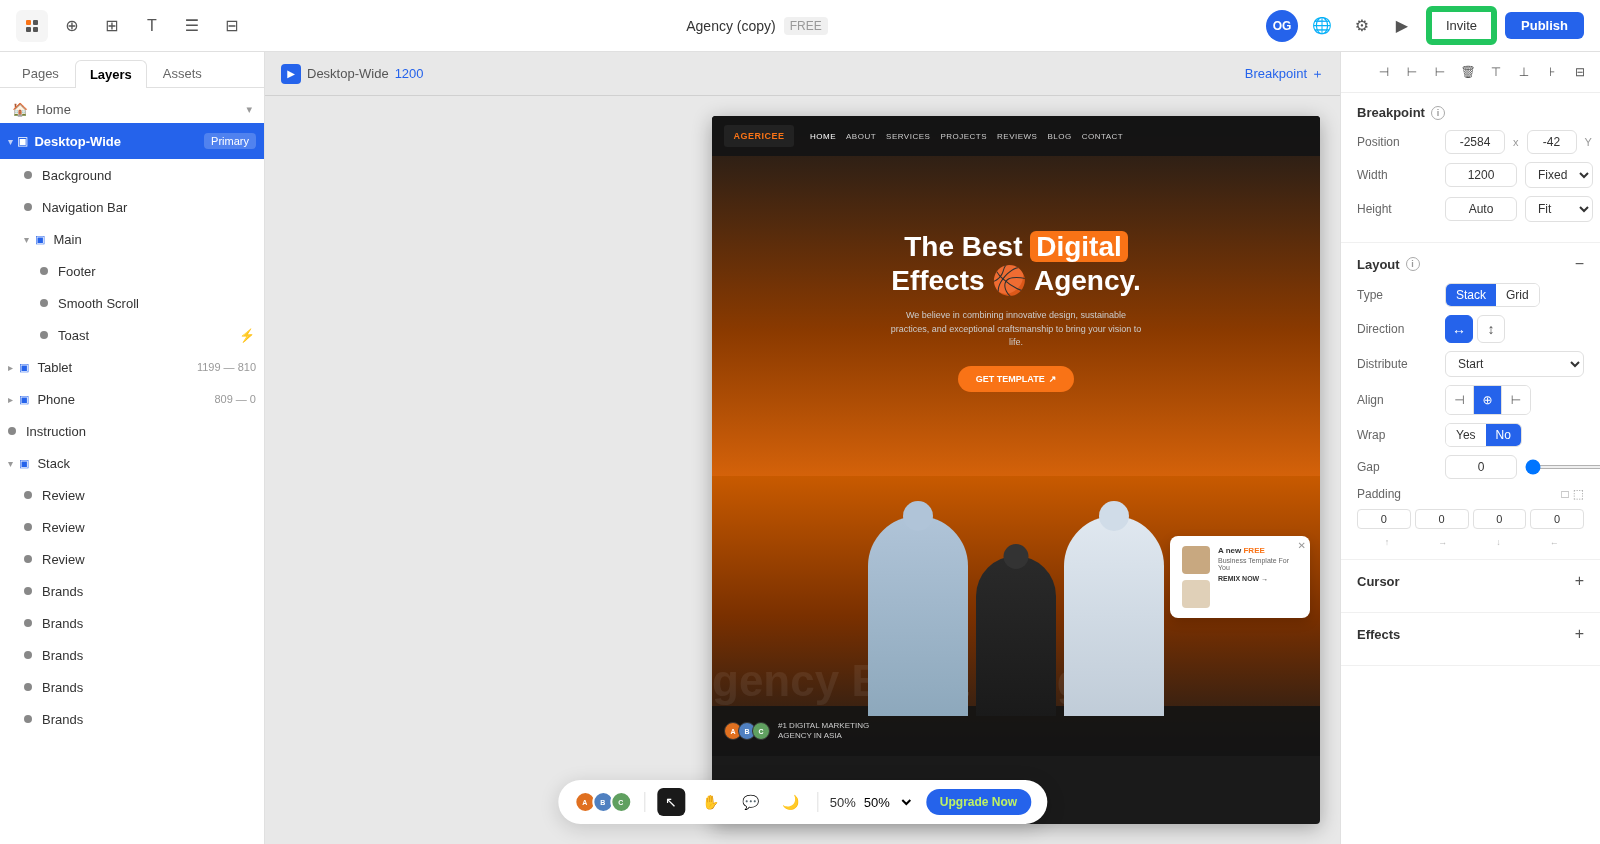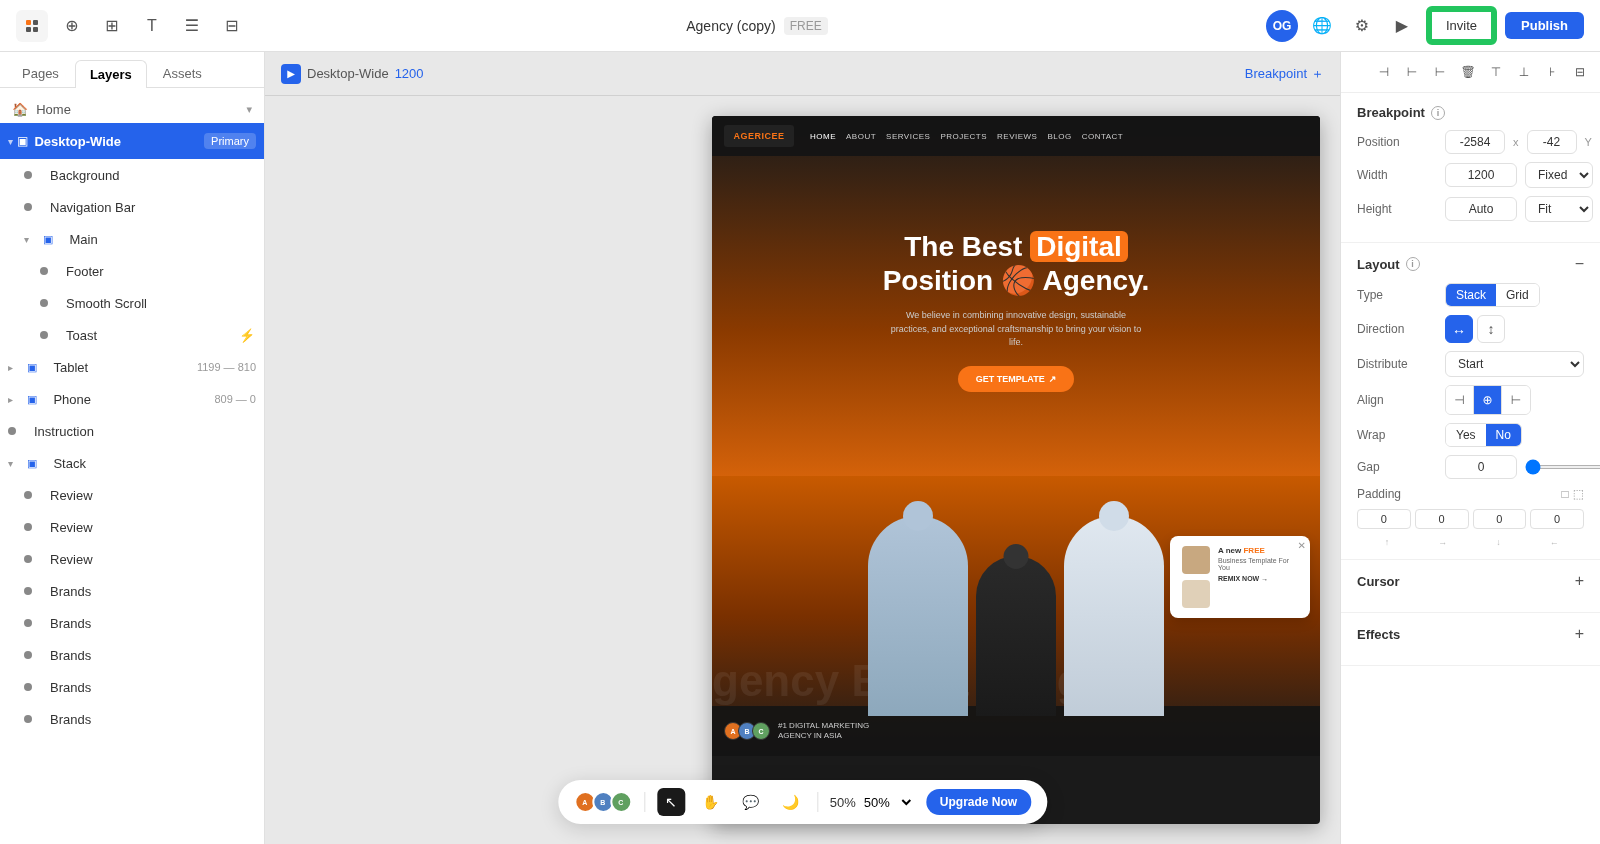--- a/index.html
+++ b/index.html
@@ -24,21 +24,21 @@
 
     
     .main-layout { display: flex; flex: 1; overflow: hidden; }
 
     
     .left-panel { width: 265px; background: #fff; border-right: 1px solid #e0e0e0; display: flex; flex-direction: column; flex-shrink: 0; }
     .left-tabs { display: flex; border-bottom: 1px solid #e0e0e0; padding: 8px 8px 0; gap: 2px; }
     .left-tab { padding: 6px 14px; font-size: 13px; cursor: pointer; border-radius: 6px 6px 0 0; color: #666; border: none; background: transparent; }
     .left-tab.active { background: #fff; color: #000; font-weight: 600; border: 1px solid #e0e0e0; border-bottom: none; margin-bottom: -1px; }
     .left-content { flex: 1; overflow-y: auto; padding: 8px 0; }
-    .layer-item { display: flex; align-items: center; height: 32px; padding: 0 8px; cursor: pointer; font-size: 13px; color: #333; gap: 12px; position: relative; }
+    .layer-item { display: flex; align-items: center; height: 32px; padding: 0 8px; cursor: pointer; font-size: 13px; color: #333; gap: 4px; position: relative; }
     .layer-indent-1 { padding-left: 24px; }
     .layer-indent-2 { padding-left: 40px; }
     .layer-label { flex: 1; font-size: 13px; }
     .layer-count { font-size: 11px; color: #999; margin-left: auto; }
     .home-row { display: flex; align-items: center; padding: 6px 12px; color: #555; font-size: 13px; gap: 8px; cursor: pointer; }
 
     
     .desktop-wide-row {
       display: flex; align-items: center; height: 36px; padding: 0 8px;
       background: #2563eb; color: #fff; cursor: pointer; border-radius: 0;
@@ -106,21 +106,21 @@
     .bottom-toolbar {
       position: absolute; bottom: 20px; left: 50%; transform: translateX(-50%);
       background: #fff; border-radius: 24px; padding: 8px 16px; display: flex; align-items: center; gap: 12px;
       box-shadow: 0 4px 20px rgba(0,0,0,0.15); min-width: 360px;
     }
     .tool-btn { width: 28px; height: 28px; border: none; background: transparent; cursor: pointer; display: flex; align-items: center; justify-content: center; border-radius: 6px; font-size: 14px; color: #555; }
     .tool-btn.active { background: #1a1a1a; color: #fff; }
     .tool-divider { width: 1px; height: 20px; background: #e0e0e0; }
     .zoom-control { display: flex; align-items: center; gap: 4px; font-size: 13px; color: #333; }
     .zoom-dropdown { border: none; background: transparent; font-size: 13px; cursor: pointer; }
-    .upgrade-btn { background: #2563eb; color: #ffffff; border: none; padding: 6px 14px; border-radius: 16px; font-size: 12px; font-weight: 600; cursor: pointer; white-space: nowrap; }
+    .upgrade-btn { background: #2563eb; color: #bef264; border: none; padding: 6px 14px; border-radius: 16px; font-size: 12px; font-weight: 600; cursor: pointer; white-space: nowrap; }
 
     
     .right-panel { width: 260px; background: #fff; border-left: 1px solid #e0e0e0; display: flex; flex-direction: column; flex-shrink: 0; overflow-y: auto; }
     .right-top-icons { display: flex; align-items: center; justify-content: flex-end; padding: 8px 8px; gap: 4px; border-bottom: 1px solid #eee; }
     .right-icon-btn { width: 24px; height: 24px; display: flex; align-items: center; justify-content: center; cursor: pointer; font-size: 12px; color: #555; }
 
     .right-section { padding: 12px 16px; border-bottom: 1px solid #f0f0f0; }
     .right-section-header { display: flex; align-items: center; justify-content: space-between; margin-bottom: 10px; }
     .right-section-title { font-size: 13px; font-weight: 600; color: #333; display: flex; align-items: center; gap: 6px; }
     .right-section-action { font-size: 16px; color: #555; cursor: pointer; }
@@ -326,21 +326,21 @@
             <span class="preview-nav-link">PROJECTS</span>
             <span class="preview-nav-link">REVIEWS</span>
             <span class="preview-nav-link">BLOG</span>
             <span class="preview-nav-link">CONTACT</span>
           </div>
         </div>
 
         <div class="preview-hero">
           <div class="preview-hero-title">
             <span>The Best </span><span class="highlight">Digital</span><br>
-            <span>Position 🏀 Agency.</span>
+            <span>Effects 🏀 Agency.</span>
           </div>
           <div class="preview-hero-subtitle">We believe in combining innovative design, sustainable practices, and exceptional craftsmanship to bring your vision to life.</div>
           <button class="preview-cta">
             <span>GET TEMPLATE</span>
             <span>↗</span>
           </button>
         </div>
 
         <div class="preview-image-section">
           <div style="width:100%; height:100%; background: linear-gradient(to bottom, #c85a00 0%, #7a3000 50%, #1a1a1a 100%); position:relative; display:flex; align-items:flex-end; justify-content:center; overflow:hidden;">

